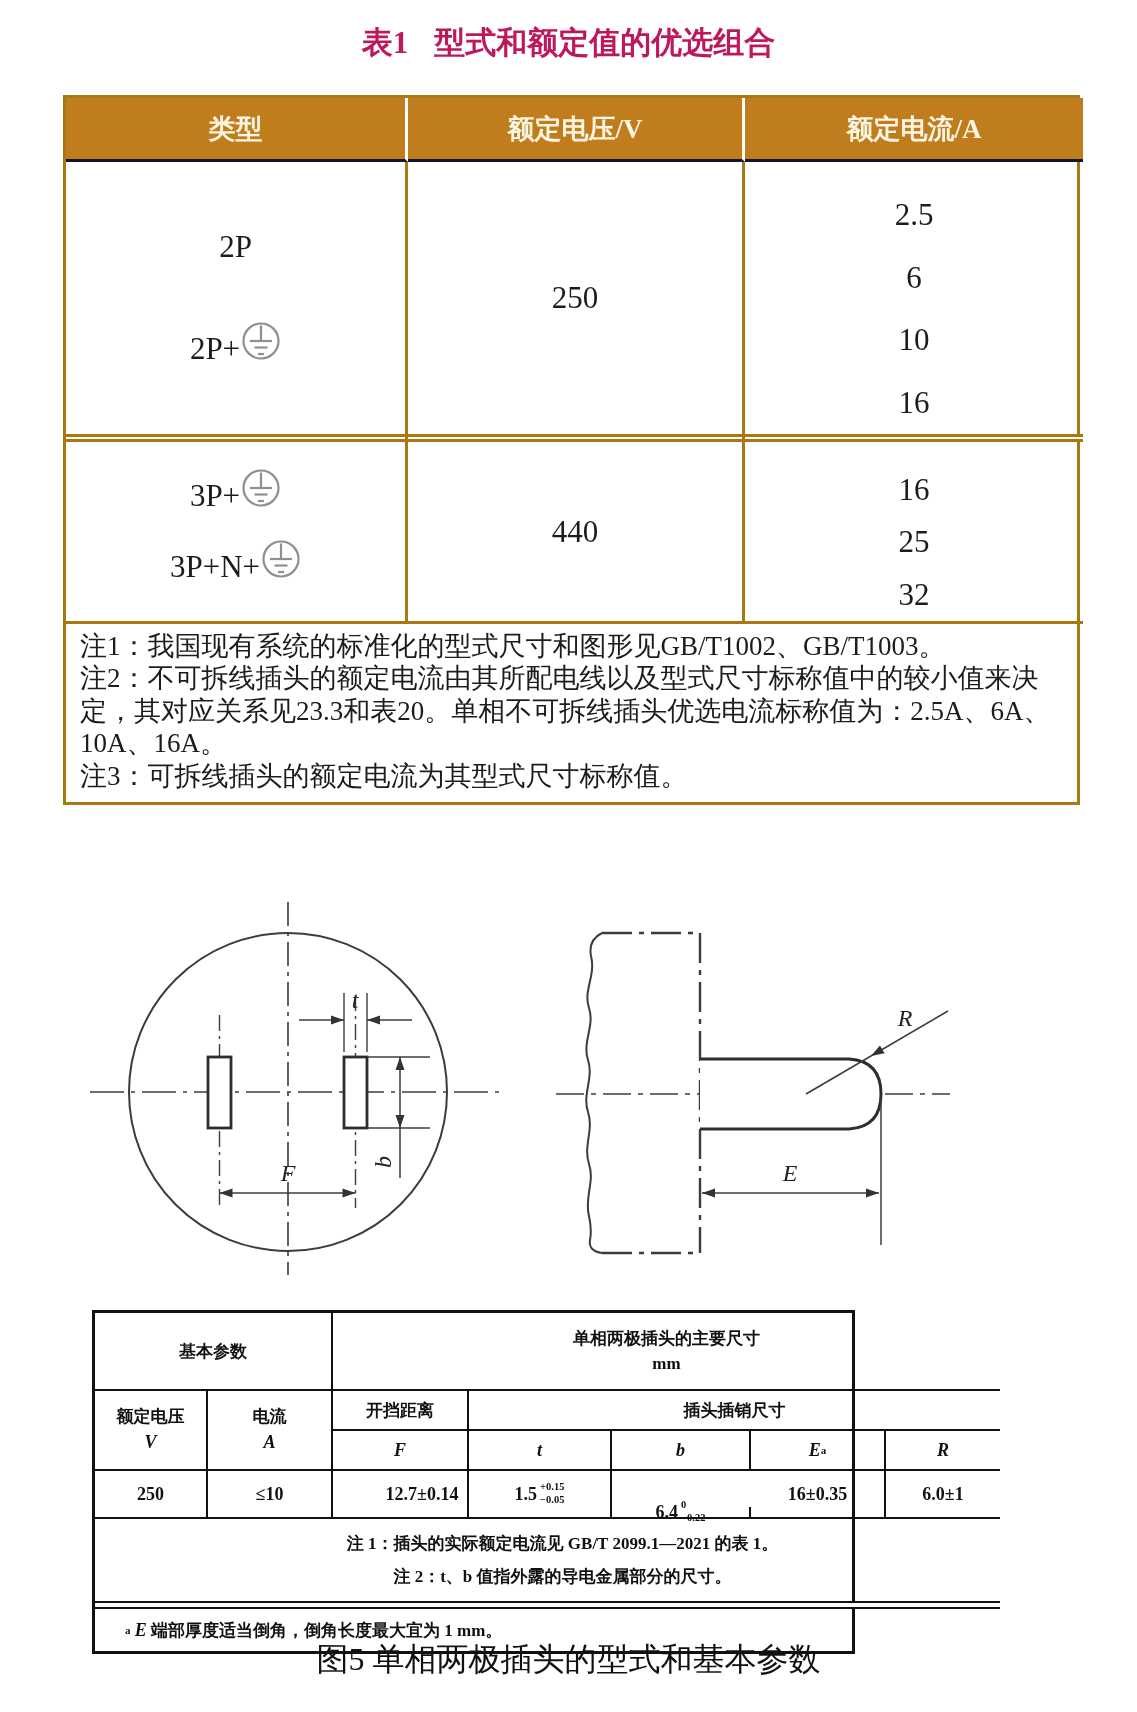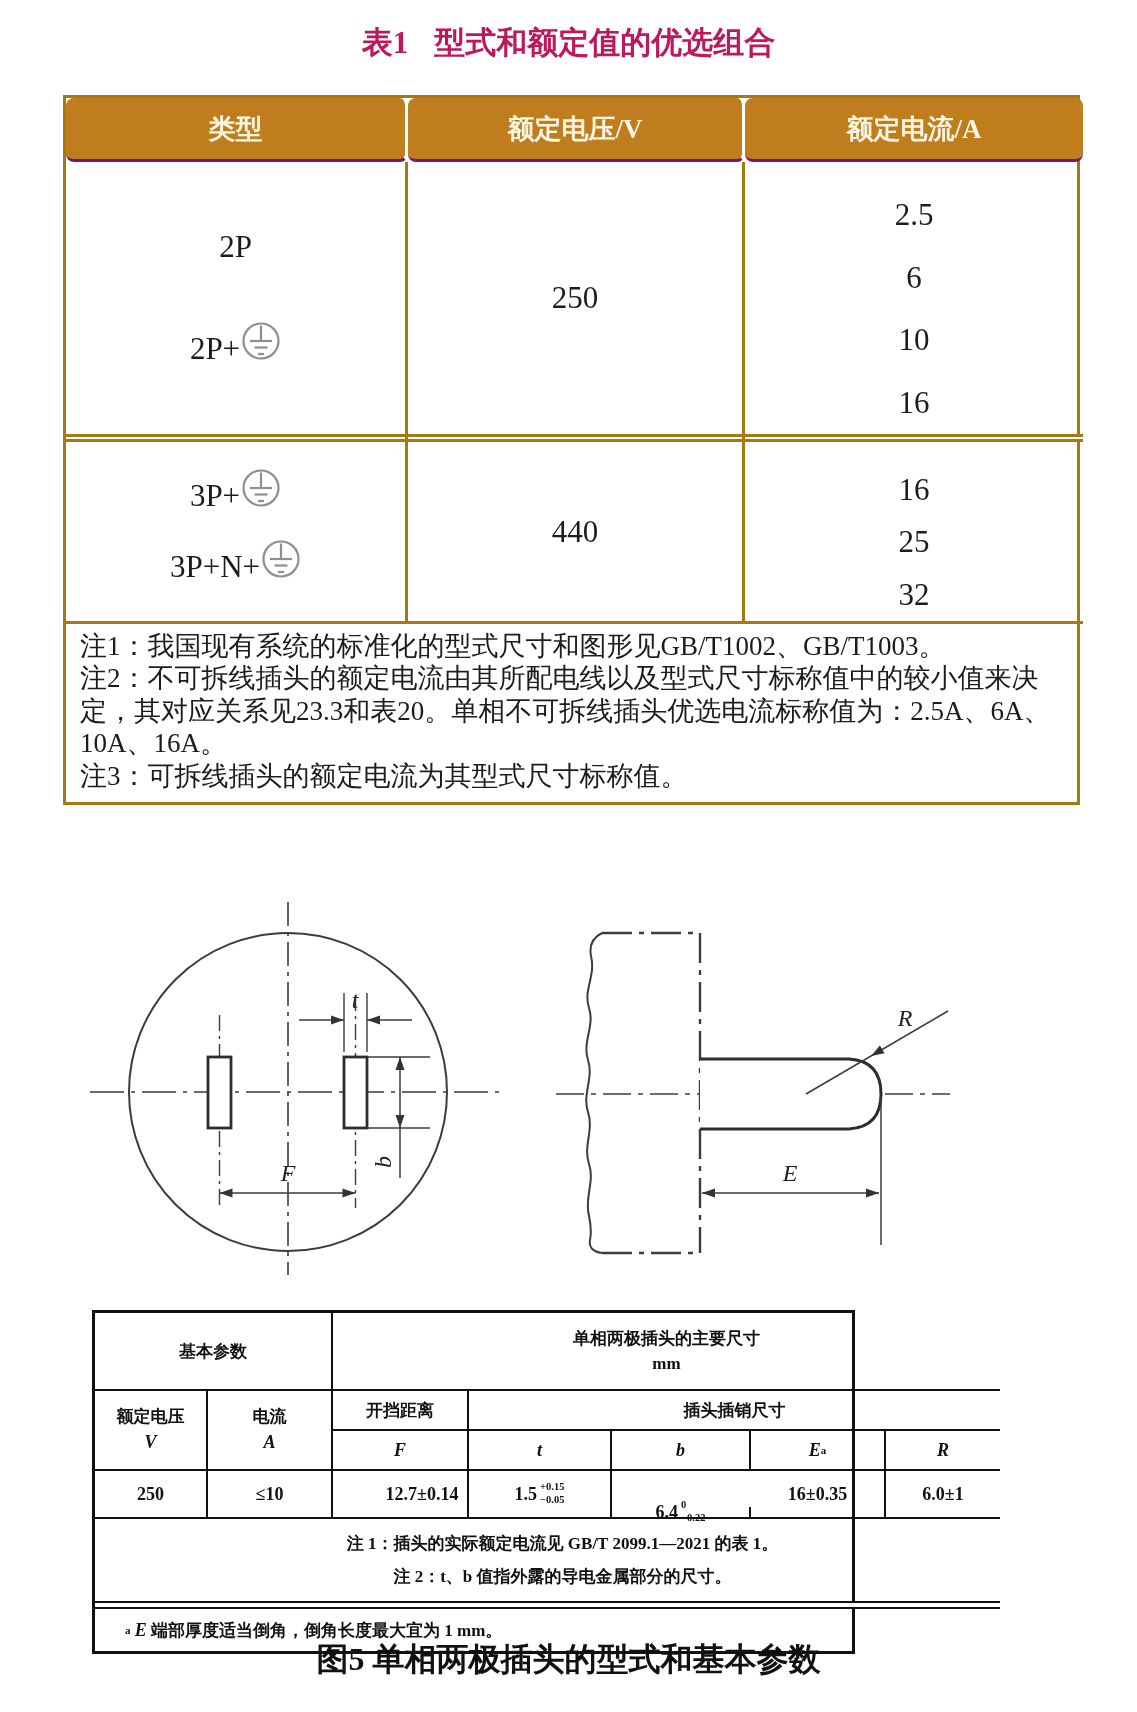--- a/index.html
+++ b/index.html
@@ -12,21 +12,21 @@
   .doc-title .gap{display:inline-block;width:26px;}
 
   
   .t1{position:absolute;left:63px;top:95px;width:1017px;
       border:3px solid #a9780f;display:grid;
       grid-template-columns:342px 337px 338px;
       grid-template-rows:64px 272px 8px 182px auto;
       background:#fff;box-sizing:border-box;}
   .t1 .hcell{background:#bf7d1e;color:#fcf5e2;font-weight:bold;font-size:27px;
              display:flex;align-items:center;justify-content:center;
-             border-bottom:3px solid #701a75;border-radius:8px;}
+             border-bottom:3px solid #0f172a;}
   .t1 .hcell.hb{border-right:3px solid #ffffff;}
   .t1 .bcell{display:flex;align-items:center;justify-content:center;font-size:31px;}
   .t1 .br{border-right:3px solid #a9780f;}
   .t1 .typecol{flex-direction:column;justify-content:space-evenly;}
   .t1 .curcol{flex-direction:column;justify-content:space-around;margin-top:22px;}
   .t1 .divrow{border-top:3px solid #a9780f;border-bottom:3px solid #a9780f;background:#fff;}
   .t1 .row2{border-bottom:3px solid #a9780f;}
   .tline{display:flex;align-items:center;justify-content:center;}
   .earth{margin-top:-18px;margin-left:1px;}
   .t1 .notes{grid-column:1/4;padding:6px 14px 10px 14px;font-size:27px;line-height:1.2;
@@ -57,21 +57,21 @@
   .t2 .dbl{grid-column:1/8;border-bottom:2.5px solid #111;background:#fff;}
   .t2 .foot{grid-column:1/8;display:flex;align-items:center;padding-left:30px;
             justify-content:flex-start;}
   .tol{display:inline-flex;flex-direction:column;justify-content:center;
        font-size:10.5px;line-height:1.2;margin-left:3px;vertical-align:-3px;
        font-weight:bold;text-align:left;}
   sup.mark{font-size:11px;}
 
   
   .fig-caption{position:absolute;top:1638px;left:0;width:100%;text-align:center;
-               font-size:32px;font-weight:bold;color:#111;}
+               font-size:32px;font-weight:normal;color:#111;}
 </style>
 </head>
 <body>
 
 <div class="page">
 
   <div class="doc-title">
     <span>表1</span><span class="gap"></span><span>型式和额定值的优选组合</span>
   </div>
 

